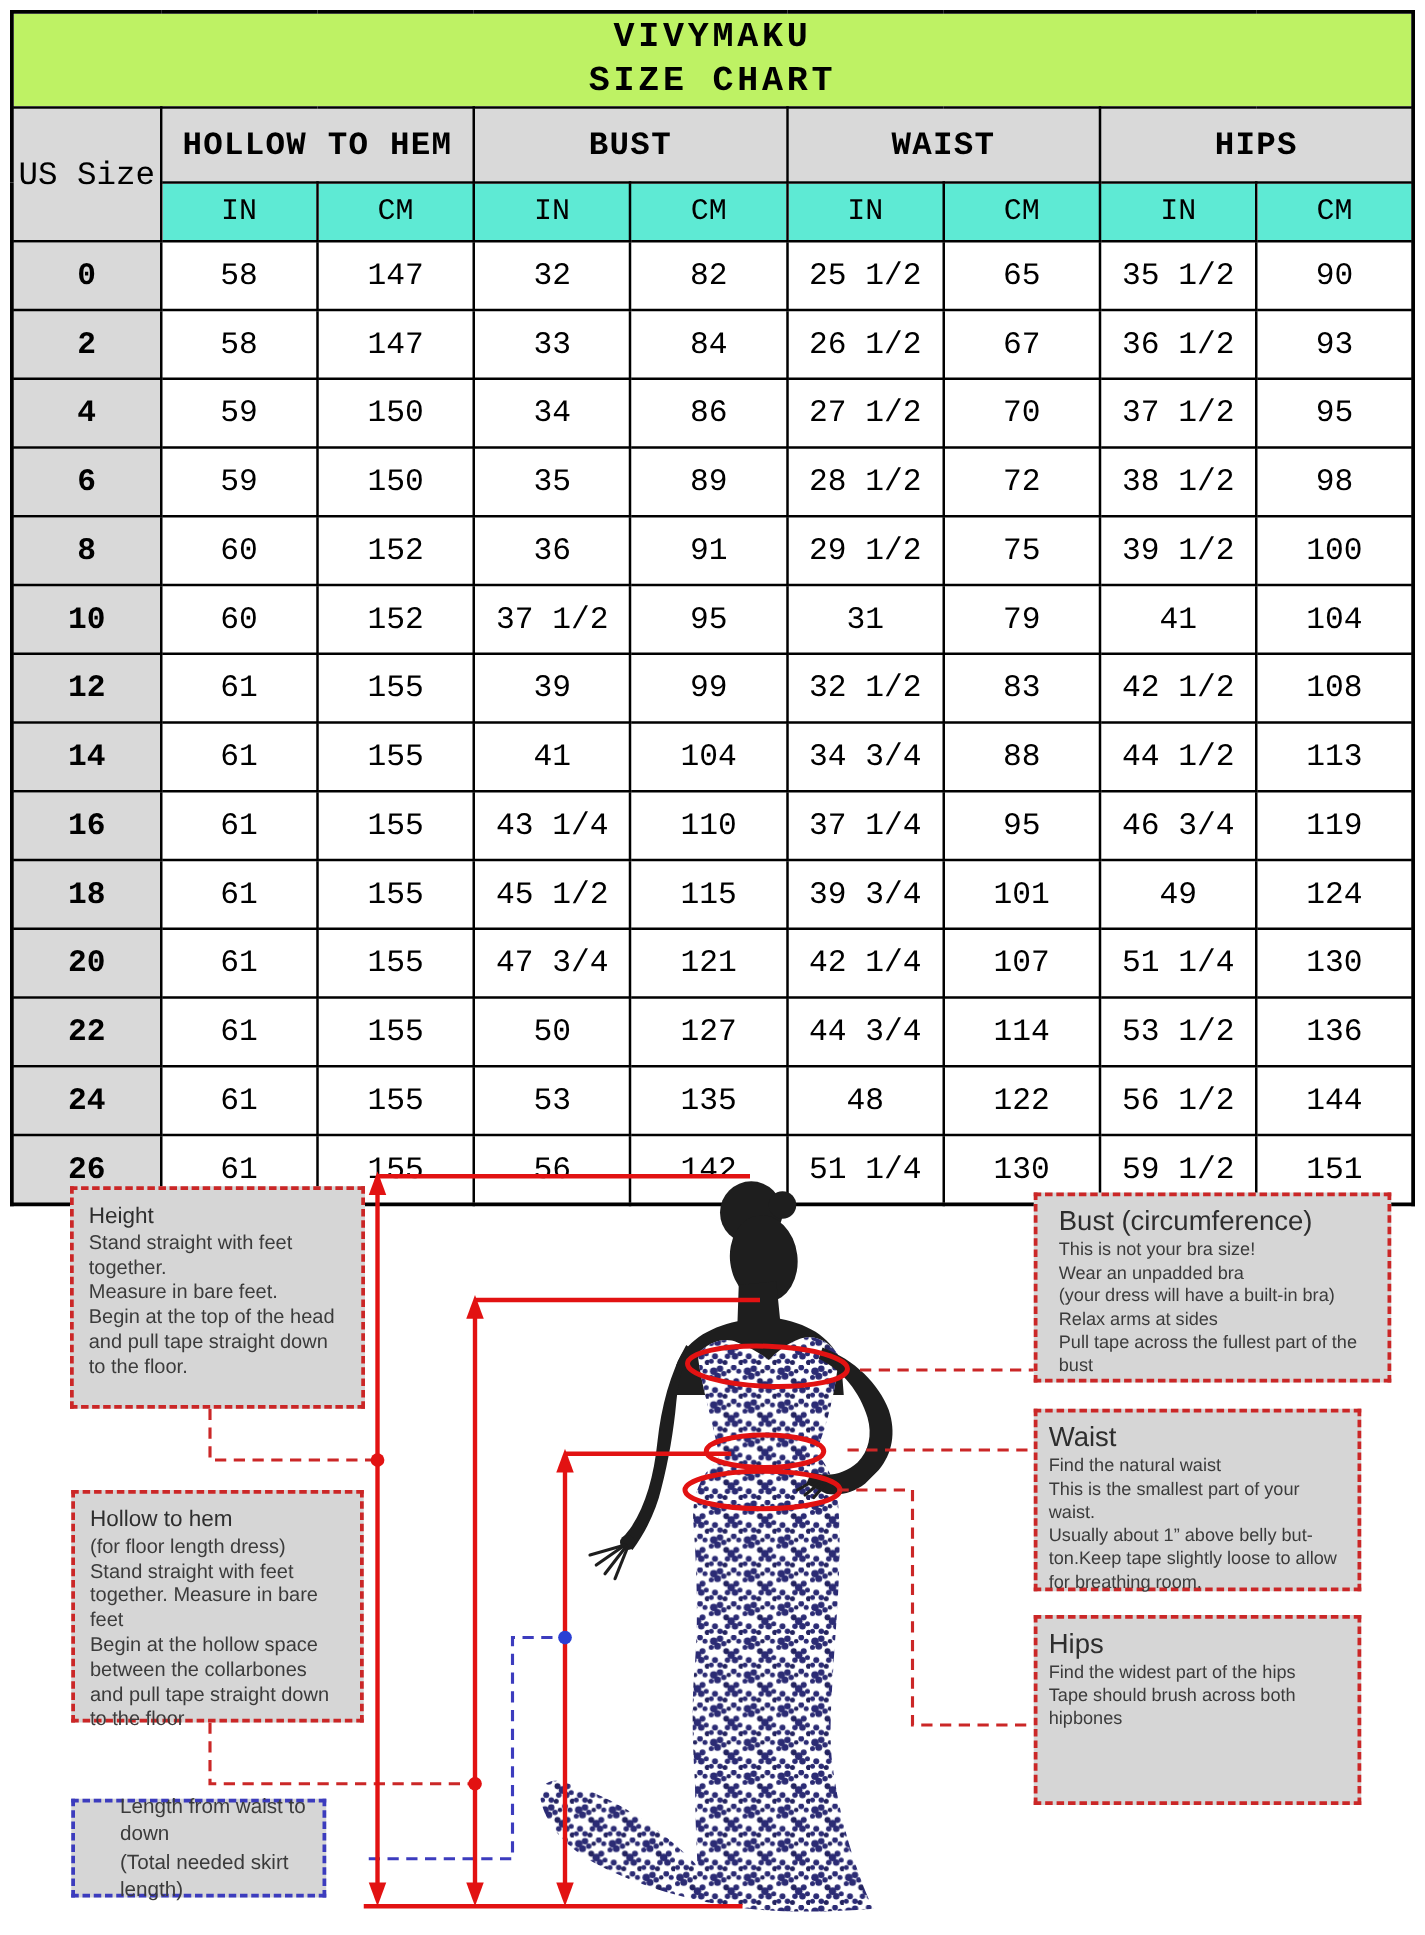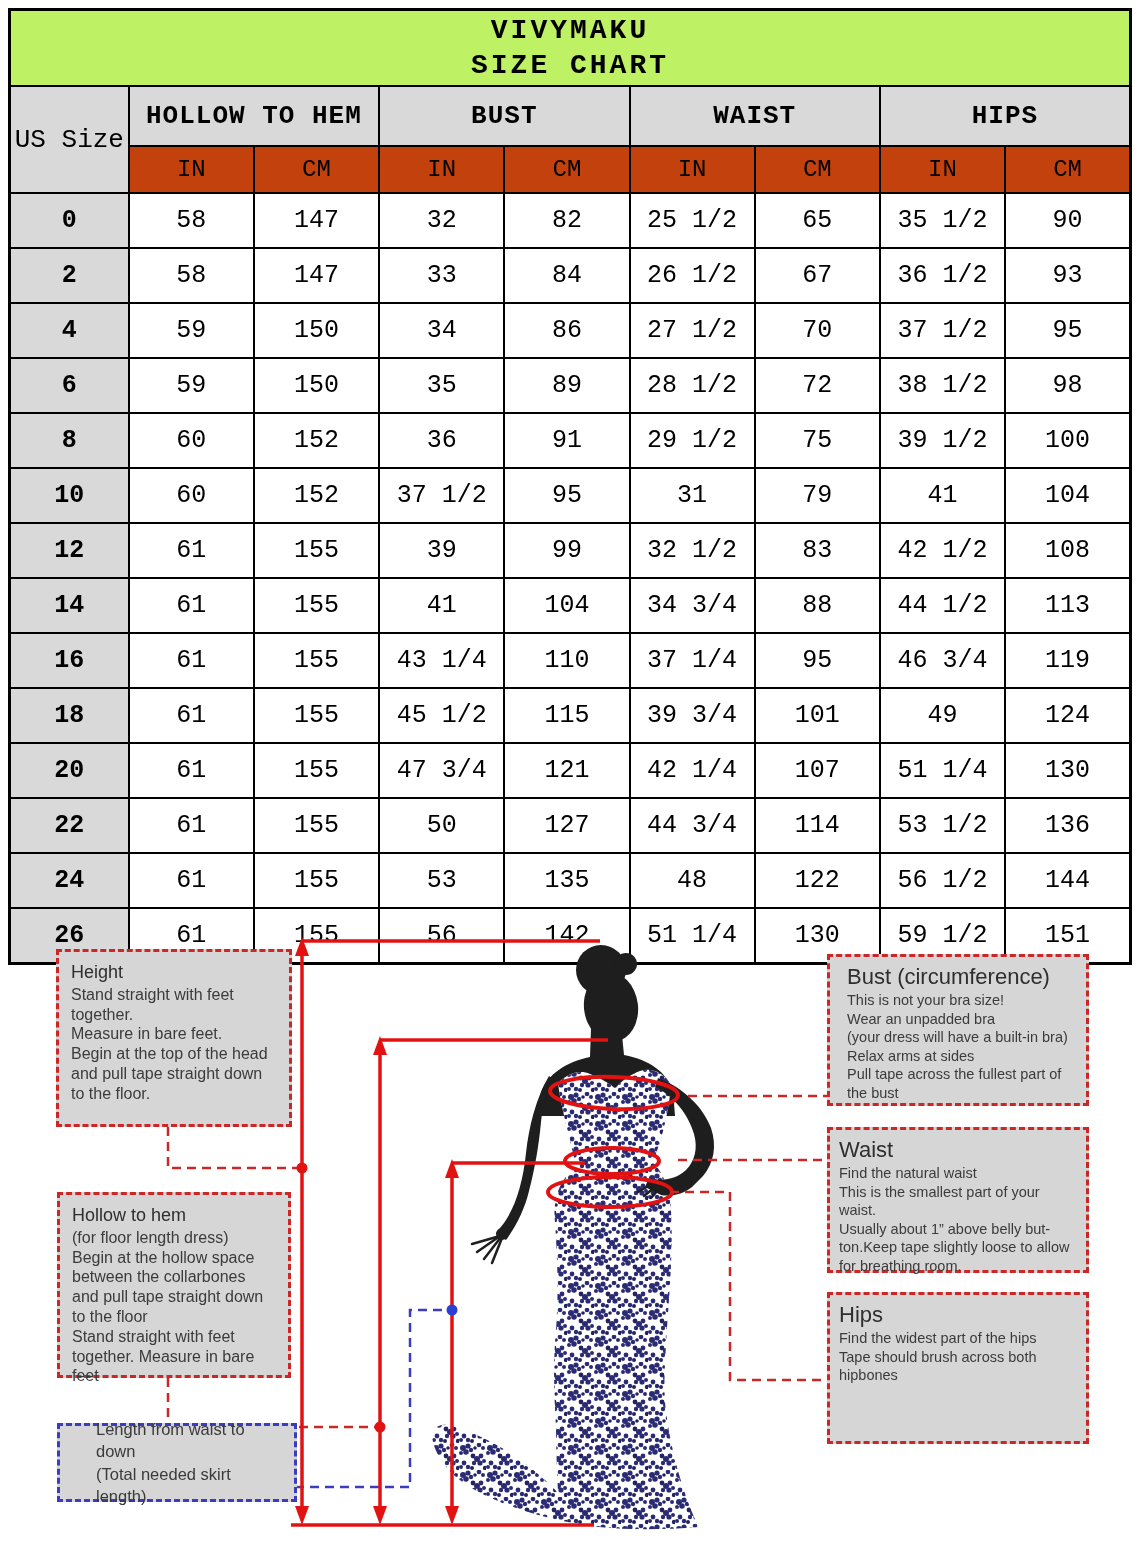--- a/index.html
+++ b/index.html
@@ -10,21 +10,21 @@
   table.size-table{position:absolute;left:8px;top:8px;width:1124px;border-collapse:collapse;
                    table-layout:fixed;font-family:"Liberation Mono",monospace;color:#000;}
   table.size-table th,table.size-table td{border:2px solid #000;text-align:center;vertical-align:middle;
                    padding:0;overflow:hidden;}
   table.size-table{border:3px solid #000;}
   th.title-cell{background:#bef264;height:74px;border:3px solid #000;}
   .brand-line{font-size:28px;font-weight:bold;letter-spacing:3px;line-height:1.25;}
   .subtitle-line{font-size:28px;font-weight:bold;letter-spacing:3px;line-height:1.25;}
   th.corner{background:#D9D9D9;font-size:26px;font-weight:normal;}
   th.group{background:#D9D9D9;height:58px;font-size:26px;font-weight:bold;letter-spacing:1px;}
-  th.unit{background:#c2410c;height:45px;font-size:24px;font-weight:normal;}
+  th.unit{background:#5eead4;height:45px;font-size:24px;font-weight:normal;}
   td.val{background:#ffffff;height:53px;font-size:25px;}
   th.us{background:#D9D9D9;height:53px;font-size:25px;font-weight:bold;}
 
   
   .guide{position:absolute;left:0;top:930px;width:1140px;height:618px;}
   .guide svg{position:absolute;left:0;top:0;}
   .gbox{position:absolute;background:#D6D6D6;border:3px dashed #CB2727;box-sizing:border-box;
         color:#3b3b3b;}
   .gbox.blue{border-color:#3C3CBE;}
   .gbox .gtitle{font-size:18px;color:#2e2e2e;margin:0 0 2px 0;line-height:1.15;}
@@ -371,33 +371,33 @@
           <div class="gline">Stand straight with feet together.</div>
           <div class="gline">Measure in bare feet.</div>
           <div class="gline">Begin at the top of the head and pull tape straight down to the floor.</div>
         </div>
     </div>
 
     <div class="gbox gbox-left" id="hollow-box" style="left:57px;top:262px;width:234px;height:186px;">
       <div class="gtitle">Hollow to hem</div>
       <div>
           <div class="gline">(for floor length dress)</div>
+          <div class="gline">Stand straight with feet together. Measure in bare feet</div>
           <div class="gline">Begin at the hollow space between the collarbones and pull tape straight down to the floor</div>
-          <div class="gline">Stand straight with feet together. Measure in bare feet</div>
-        </div>
-    </div>
-
-    <div class="gbox blue" id="length-box" style="left:57px;top:493px;width:240px;height:79px;padding-left:36px;">
+        </div>
+    </div>
+
+    <div class="gbox blue" id="length-box" style="left:57px;top:509px;width:204px;height:79px;padding-left:36px;">
       <div>
           <div class="gline">Length from waist to down</div>
           <div class="gline">(Total needed skirt length)</div>
         </div>
     </div>
 
-    <div class="gbox gbox-right" id="bust-box" style="left:827px;top:24px;width:262px;height:152px;padding-left:17px;">
+    <div class="gbox gbox-right" id="bust-box" style="left:827px;top:24px;width:286px;height:152px;padding-left:17px;">
       <div class="gtitle">Bust (circumference)</div>
       <div>
           <div class="gline">This is not your bra size!</div>
           <div class="gline">Wear an unpadded bra</div>
           <div class="gline">(your dress will have a built-in bra)</div>
           <div class="gline">Relax arms at sides</div>
           <div class="gline">Pull tape across the fullest part of the bust</div>
         </div>
     </div>
 

